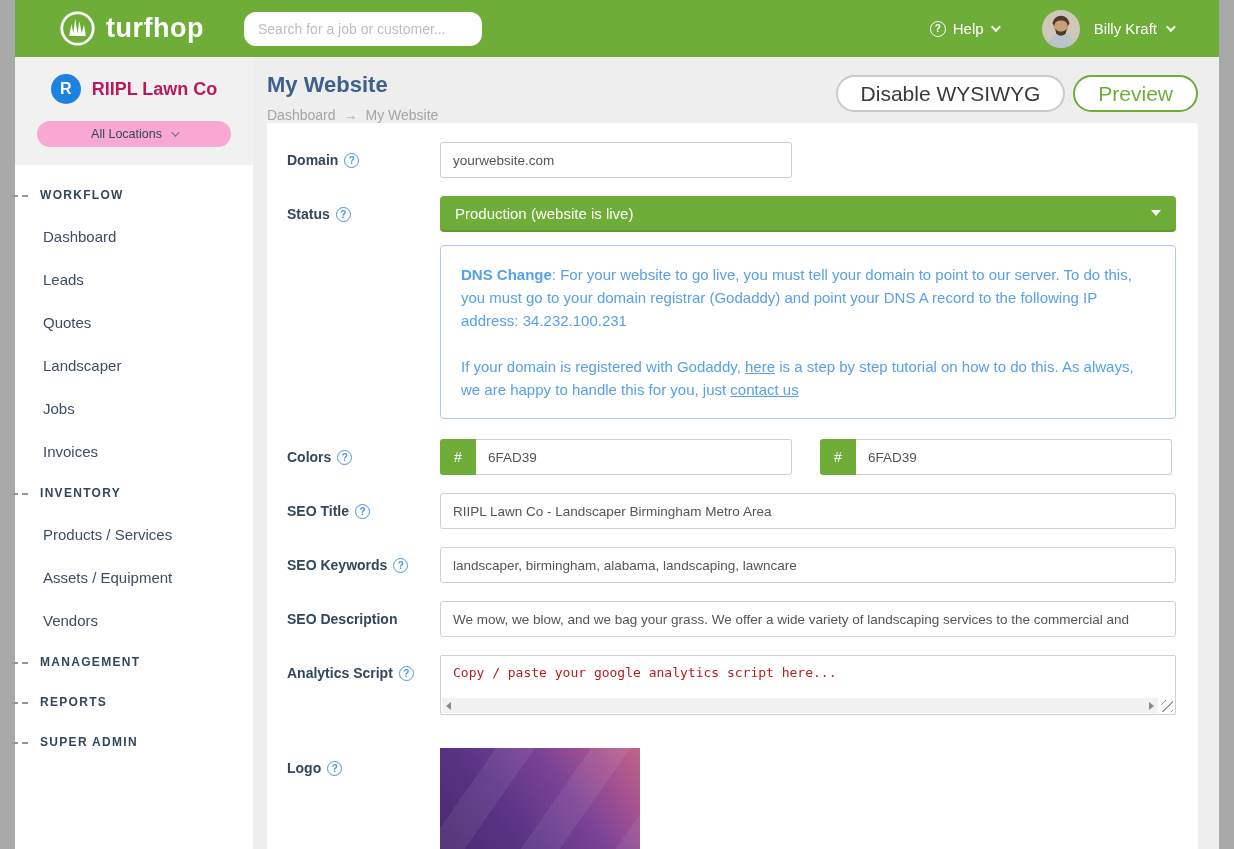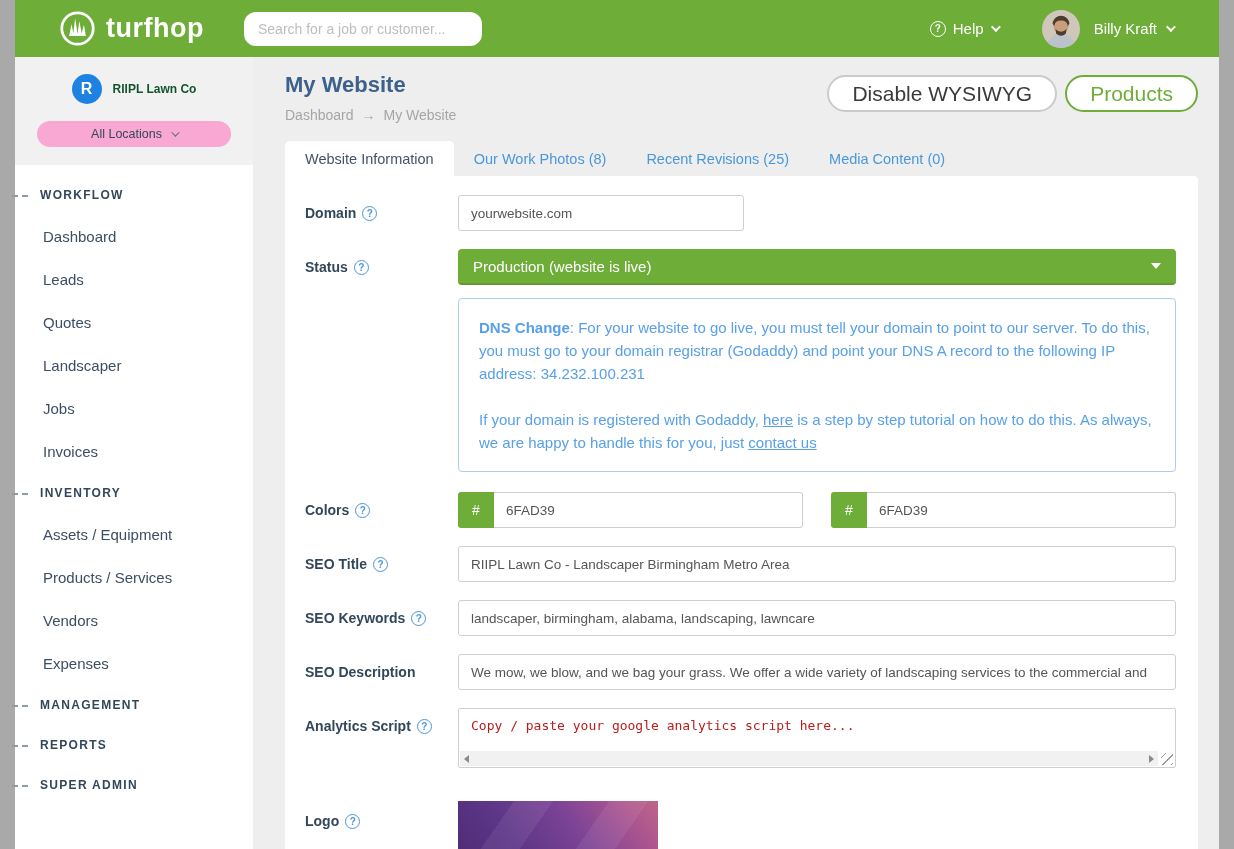--- a/index.html
+++ b/index.html
@@ -28,32 +28,32 @@
 
   
   .body-wrap { flex:1; display:flex; min-height:0; }
 
   
   .sidebar { width:238px; background:#ffffff; flex:0 0 auto; }
   .sidebar-top { background:#f1f1f1; padding:17px 0 18px; }
   .company-row { display:flex; align-items:center; justify-content:center; gap:11px; }
   .company-logo { width:30px; height:30px; border-radius:50%; background:#1d82e2; color:#fff;
     display:flex; align-items:center; justify-content:center; font-size:16px; font-weight:bold; }
-  .company-name { font-size:12px; font-weight:bold; color:#14532d; }
+  .company-name { font-size:18px; font-weight:bold; color:#be185d; }
   .locations-pill { margin:17px auto 0; width:194px; height:26px; background:#f9a8d4; border-radius:13px;
     display:flex; align-items:center; justify-content:center; gap:9px; font-size:12.5px; color:#33475b; cursor:default; }
   .locations-pill .chev { width:6px; height:6px; border-width:1.5px; border-color:#5a6b7d; }
   .nav { list-style:none; padding-top:10px; }
   .nav-header { position:relative; padding:13px 0 13px 25px; font-size:12px; font-weight:bold;
     letter-spacing:1.3px; color:#33475b; cursor:default; }
   .dash-icon { position:absolute; left:-3px; top:50%; width:16px; border-top:2px dashed #8f9aa7; }
   .nav-item { padding:13px 0 13px 28px; font-size:15px; color:#3d4e63; cursor:default; }
 
   
-  .main { flex:1; padding:15px 21px 0 32px; min-width:0; }
+  .main { flex:1; padding:15px 21px 0 14px; min-width:0; }
   .main-head { display:flex; justify-content:space-between; align-items:flex-start; }
   .page-title { font-size:22px; font-weight:bold; color:#3e618b; }
   .breadcrumb { margin-top:9px; font-size:14px; color:#a5a5a5; display:flex; align-items:center; gap:8px; }
   .crumb-arrow { color:#a5a5a5; font-size:14px; }
   .head-buttons { display:flex; gap:8px; margin-top:3px; }
   .btn { height:37px; border-radius:19px; background:#fff; display:inline-flex; align-items:center;
     padding:0 23px; font-size:21px; cursor:default; }
   .btn-default { border:2px solid #cbcbcb; color:#3a3a3a; }
   .btn-preview { border:2px solid #6fad39; color:#6fad39; }
 
@@ -65,21 +65,21 @@
   .form-row { display:flex; align-items:center; margin-bottom:18px; }
   .form-row.top-align { align-items:flex-start; }
   .form-label { width:153px; flex:0 0 auto; font-size:14px; font-weight:bold; color:#33475b;
     display:flex; align-items:center; gap:6px; }
   .help-badge { width:15px; height:15px; border:1px solid #4a97d9; border-radius:50%; color:#4a97d9;
     display:inline-flex; align-items:center; justify-content:center; font-size:10px; font-weight:bold; flex:0 0 auto; }
   .field-col { flex:1; min-width:0; }
   .text-input { height:36px; border:1px solid #cfcfcf; border-radius:3px; background:#fff; padding:0 12px;
     font-size:13.5px; color:#555; width:100%; outline:none; font-family:"Liberation Sans", sans-serif; }
   .text-input::placeholder { color:#b0b0b0; }
-  .input-domain { width:286px; }
+  .input-domain { width:352px; }
 
   .status-select { height:36px; background:#6fad39; border-bottom:2px solid #5e9a31; border-radius:4px;
     color:#fff; font-size:15px; display:flex; align-items:center; justify-content:space-between;
     padding:0 15px; cursor:default; }
   .caret-down { width:0; height:0; border-left:5px solid transparent; border-right:5px solid transparent;
     border-top:6px solid #fff; }
 
   .dns-box { border:1px solid #abcdf0; border-radius:4px; background:#fff; padding:17px 20px;
     color:#58a0e8; font-size:15px; line-height:23px; }
   .dns-box .bold { font-weight:bold; }
@@ -171,24 +171,23 @@
         <li class="nav-item">Dashboard</li>
         <li class="nav-item">Leads</li>
         <li class="nav-item">Quotes</li>
         <li class="nav-item">Landscaper</li>
         <li class="nav-item">Jobs</li>
         <li class="nav-item">Invoices</li>
         <li class="nav-header">
           <span class="dash-icon"></span>
           <span>INVENTORY</span>
         </li>
+        <li class="nav-item">Products / Services</li>
         <li class="nav-item">Assets / Equipment</li>
-        <li class="nav-item">Products / Services</li>
         <li class="nav-item">Vendors</li>
-        <li class="nav-item">Expenses</li>
         <li class="nav-header">
           <span class="dash-icon"></span>
           <span>MANAGEMENT</span>
         </li>
         <li class="nav-header">
           <span class="dash-icon"></span>
           <span>REPORTS</span>
         </li>
         <li class="nav-header">
           <span class="dash-icon"></span>
@@ -203,30 +202,24 @@
         <div>
           <div class="page-title">My Website</div>
           <div class="breadcrumb">
             <span>Dashboard</span>
             <span class="crumb-arrow">→</span>
             <span>My Website</span>
           </div>
         </div>
         <div class="head-buttons">
           <div class="btn btn-default">Disable WYSIWYG</div>
-          <div class="btn btn-preview">Products</div>
-        </div>
-      </div>
-
-      <div class="tabs">
-        <div class="tab active">Website Information</div>
-        <div class="tab">Our Work Photos (8)</div>
-        <div class="tab">Recent Revisions (25)</div>
-        <div class="tab">Media Content (0)</div>
-      </div>
+          <div class="btn btn-preview">Preview</div>
+        </div>
+      </div>
+
 
       <div class="card">
 
         <div class="form-row">
           <div class="form-label">
             <span>Domain</span>
             <span class="help-badge">?</span>
           </div>
           <div class="field-col">
             <input class="text-input input-domain" type="text" value="yourwebsite.com" style="">

